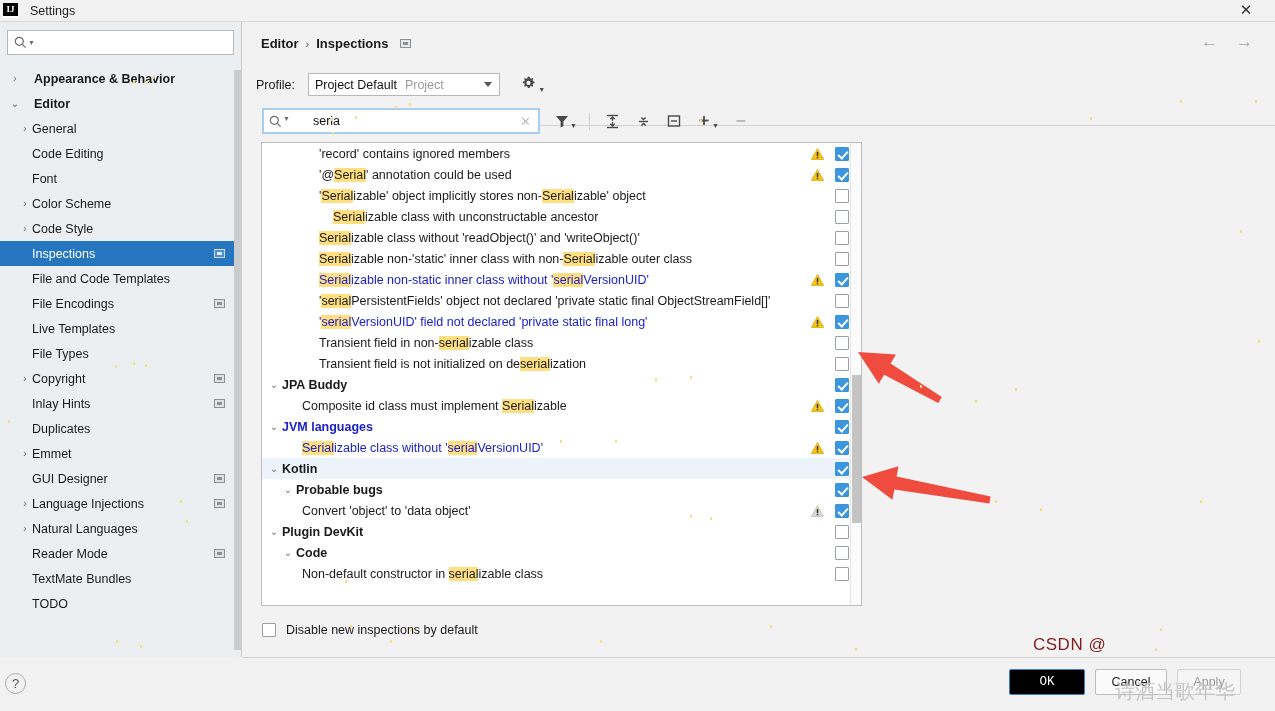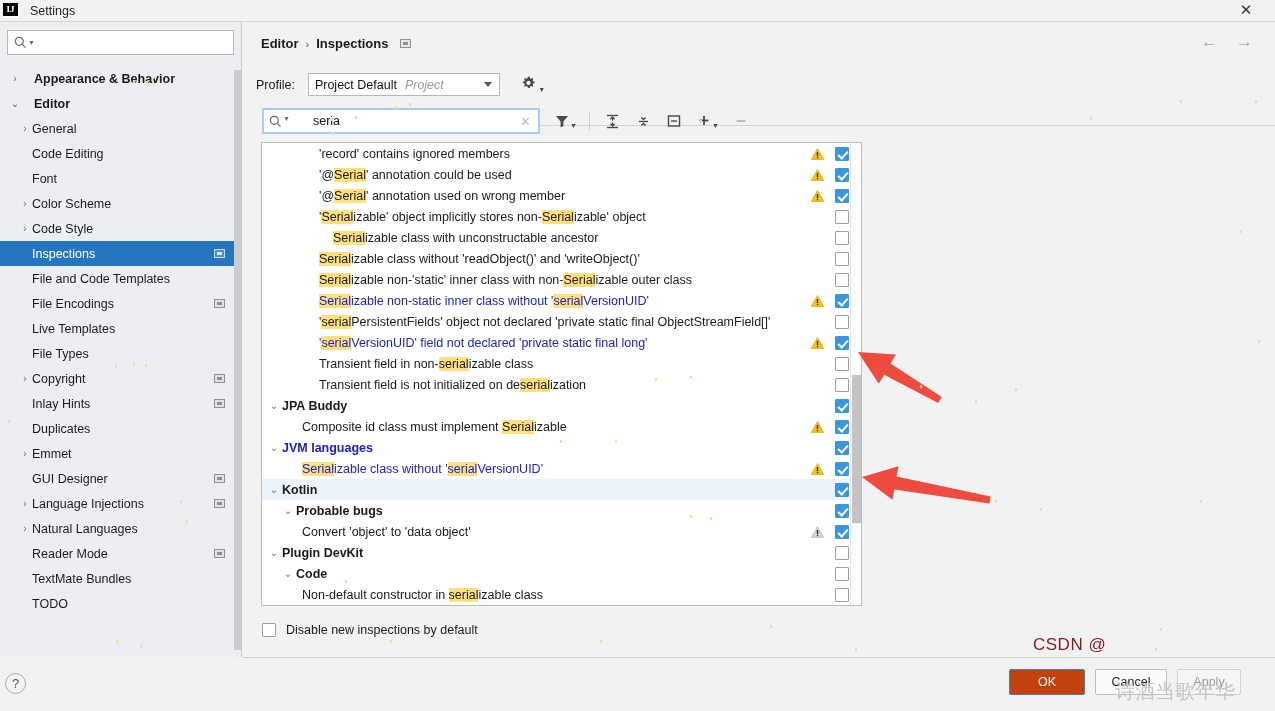--- a/index.html
+++ b/index.html
@@ -96,21 +96,21 @@
 
   .profile-row {
     position: absolute; left: 256px; top: 73px; display: flex; align-items: center;
   }
   .profile-lbl { font-size: 12.5px; margin-right: 13px; }
   .combo {
     width: 192px; height: 23px; background: #fff; border: 1px solid #b4b8bb;
     display: flex; align-items: center; padding: 0 6px; position: relative;
   }
   .combo .v1 { font-size: 12.5px; color: #111; }
-  .combo .v2 { font-size: 12.5px; color: #9a9a9a; margin-left: 8px; font-style: italic; }
+  .combo .v2 { font-size: 12.5px; color: #9a9a9a; margin-left: 8px; }
   .combo .caret {
     position: absolute; right: 7px; width: 0; height: 0;
     border-left: 4.5px solid transparent; border-right: 4.5px solid transparent;
     border-top: 5px solid #555;
   }
   .gear-btn { margin-left: 20px; cursor: pointer; }
 
   .hr1 {
     position: absolute; left: 257px; top: 103px; width: 1005px; height: 1px; background: #d3d3d3;
   }
@@ -176,21 +176,21 @@
   .footer { position: absolute; left: 0; top: 658px; width: 1275px; height: 53px; background: #f2f2f2; }
   .help-btn {
     position: absolute; left: 5px; top: 15px; width: 21px; height: 21px; border-radius: 50%;
     border: 1px solid #a9a9a9; color: #555; font-size: 13px; text-align: center;
     line-height: 19px; cursor: pointer; background: #f2f2f2;
   }
   .btn {
     position: absolute; top: 11px; height: 26px; border-radius: 2px;
     font-size: 12.5px; display: flex; align-items: center; justify-content: center; cursor: pointer;
   }
-  .btn.ok { left: 1009px; width: 76px; background: #c2410c; color: #fff; border: 1px solid #3c7fc4; }
+  .btn.ok { left: 1009px; width: 76px; background: #000000; color: #fff; border: 1px solid #3c7fc4; font-family: Liberation Mono, monospace; }
   .btn.cancel { left: 1095px; width: 72px; background: #fafafa; color: #222; border: 1px solid #bdbdbd; }
   .btn.apply { left: 1177px; width: 64px; background: #f5f5f5; color: #9c9c9c; border: 1px solid #d2d2d2; }
 
   
   .annot { position: absolute; left: 0; top: 0; width: 1275px; height: 711px; pointer-events: none; }
   .wm {
     position: absolute; left: 1033px; top: 635px; font-size: 17px; color: #7f1d1d;
     white-space: nowrap; letter-spacing: 0.5px;
   }
   .wm2 {
@@ -438,29 +438,20 @@
           <span class="text" style="left: 57px;"><span>'record' contains ignored members</span></span>
           <span class="warn"><svg width="13" height="12" viewBox="0 0 13 12">
               <path d="M6.5 0.6L12.6 11.4H0.4z" fill="#f5c518" stroke="#d9a400" stroke-width="0.8"></path>
               <rect x="5.8" y="4" width="1.4" height="4" fill="#3a2a00"></rect>
               <rect x="5.8" y="8.8" width="1.4" height="1.4" fill="#3a2a00"></rect>
             </svg></span>
           <span class="cb on"></span>
         </div>
         <div class="row">
           <span class="text" style="left: 57px;"><span>'@</span><span class="hi">Serial</span><span>' annotation could be used</span></span>
-          <span class="warn"><svg width="13" height="12" viewBox="0 0 13 12">
-              <path d="M6.5 0.6L12.6 11.4H0.4z" fill="#f5c518" stroke="#d9a400" stroke-width="0.8"></path>
-              <rect x="5.8" y="4" width="1.4" height="4" fill="#3a2a00"></rect>
-              <rect x="5.8" y="8.8" width="1.4" height="1.4" fill="#3a2a00"></rect>
-            </svg></span>
-          <span class="cb on"></span>
-        </div>
-        <div class="row">
-          <span class="text" style="left: 57px;"><span>'@</span><span class="hi">Serial</span><span>' annotation used on wrong member</span></span>
           <span class="warn"><svg width="13" height="12" viewBox="0 0 13 12">
               <path d="M6.5 0.6L12.6 11.4H0.4z" fill="#f5c518" stroke="#d9a400" stroke-width="0.8"></path>
               <rect x="5.8" y="4" width="1.4" height="4" fill="#3a2a00"></rect>
               <rect x="5.8" y="8.8" width="1.4" height="1.4" fill="#3a2a00"></rect>
             </svg></span>
           <span class="cb on"></span>
         </div>
         <div class="row">
           <span class="text" style="left: 57px;"><span>'</span><span class="hi">Serial</span><span>izable' object implicitly stores non-</span><span class="hi">Serial</span><span>izable' object</span></span>
           <span class="cb"></span>

